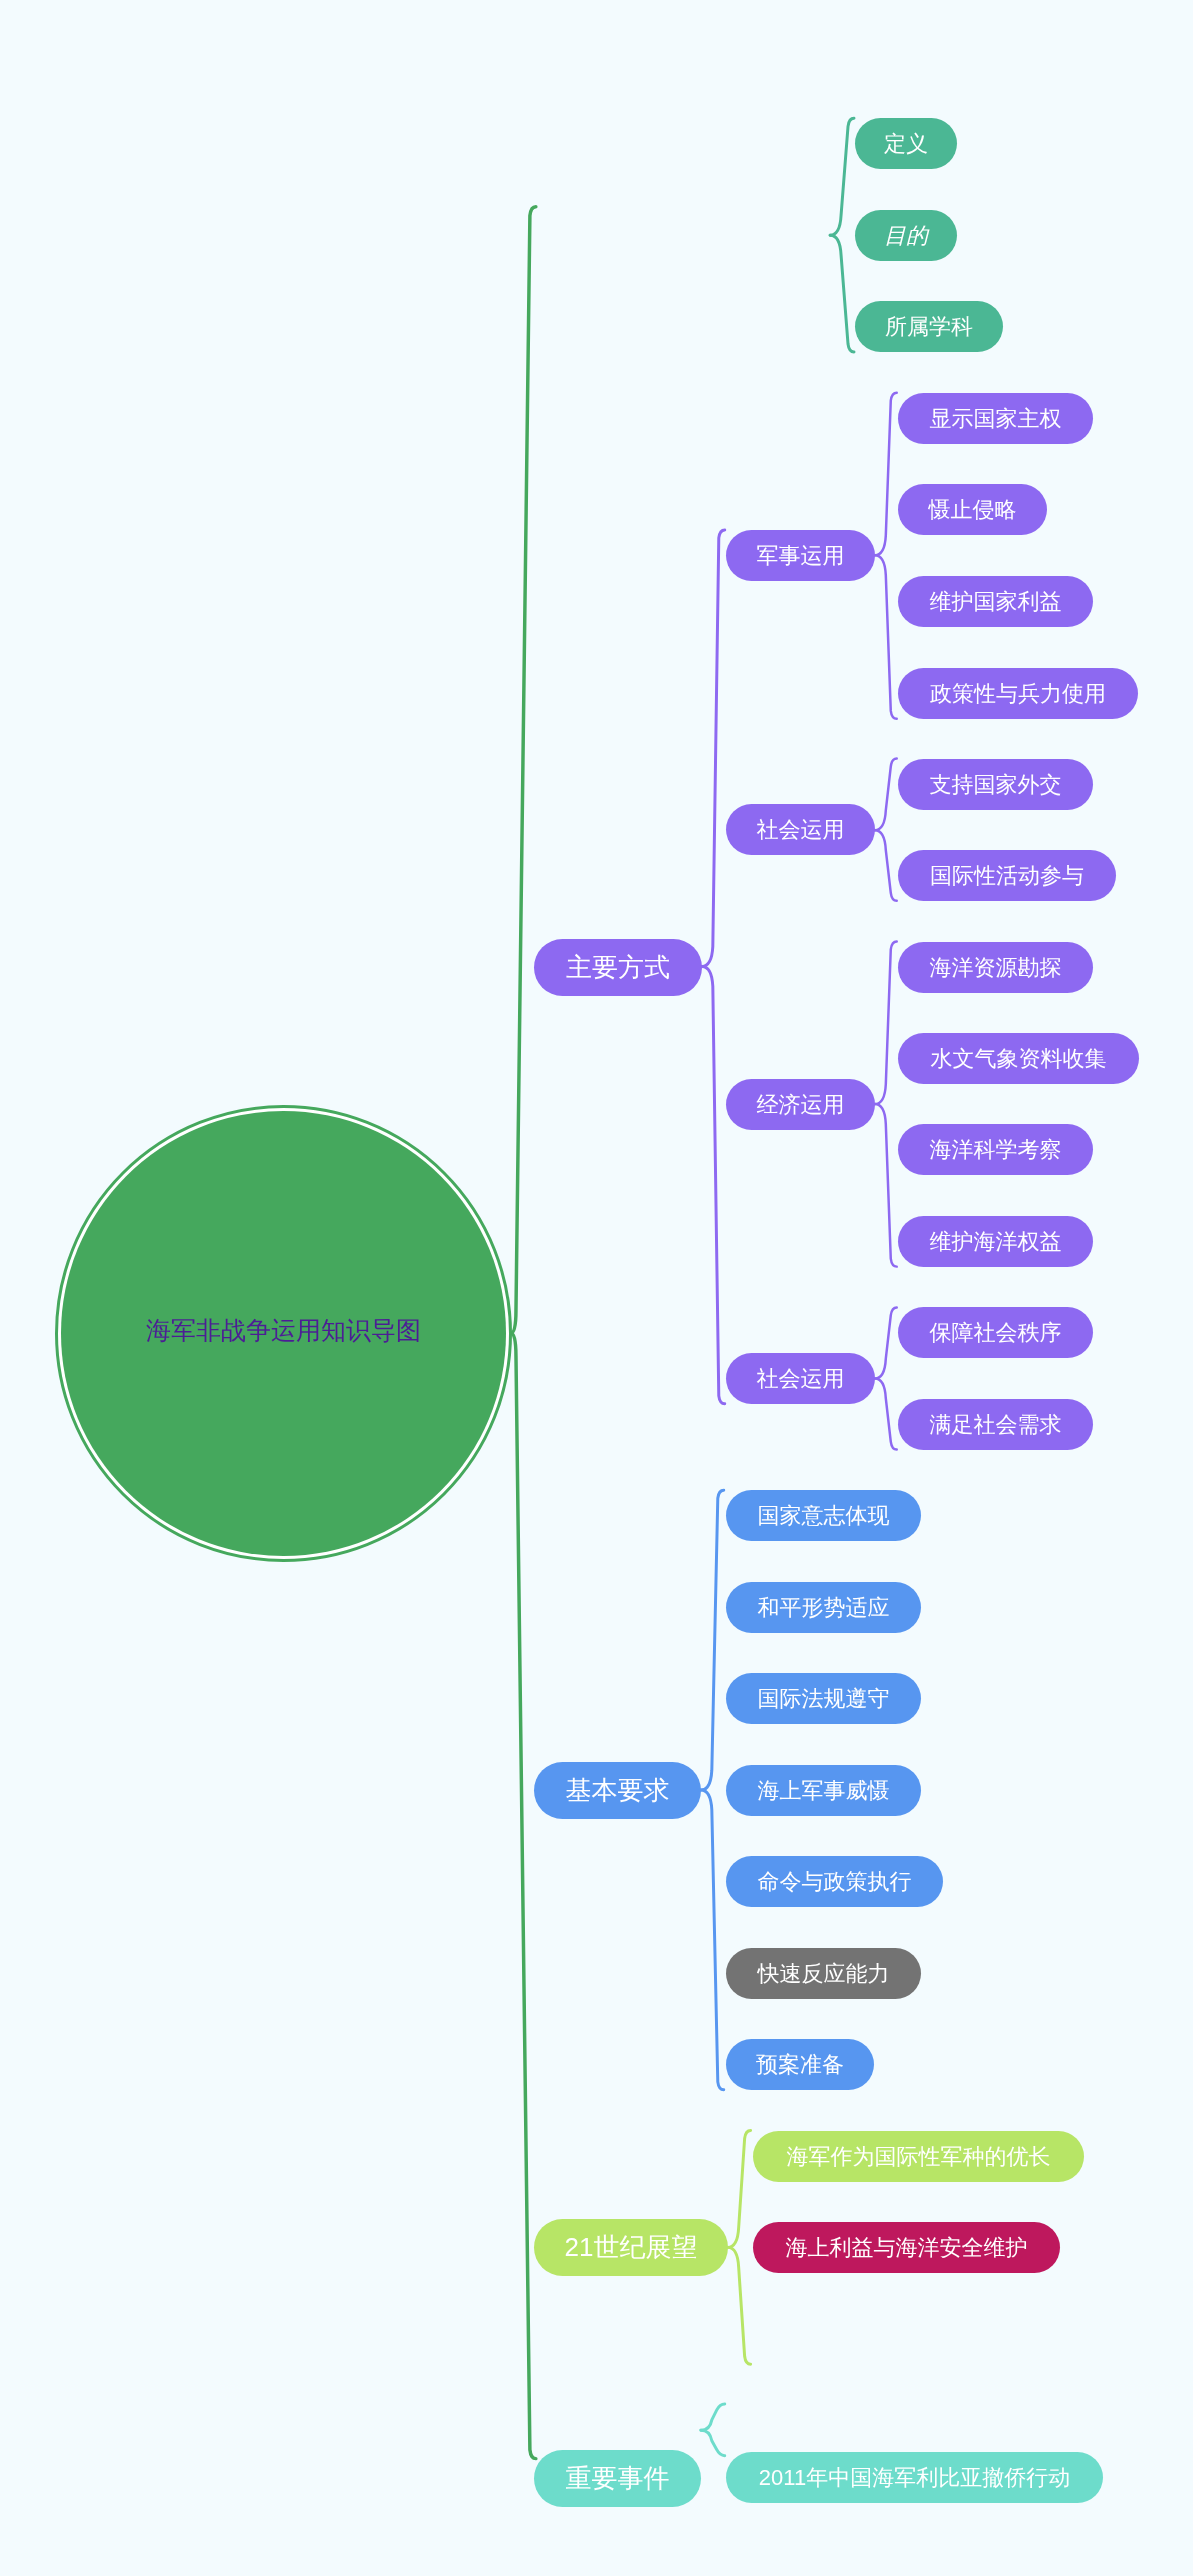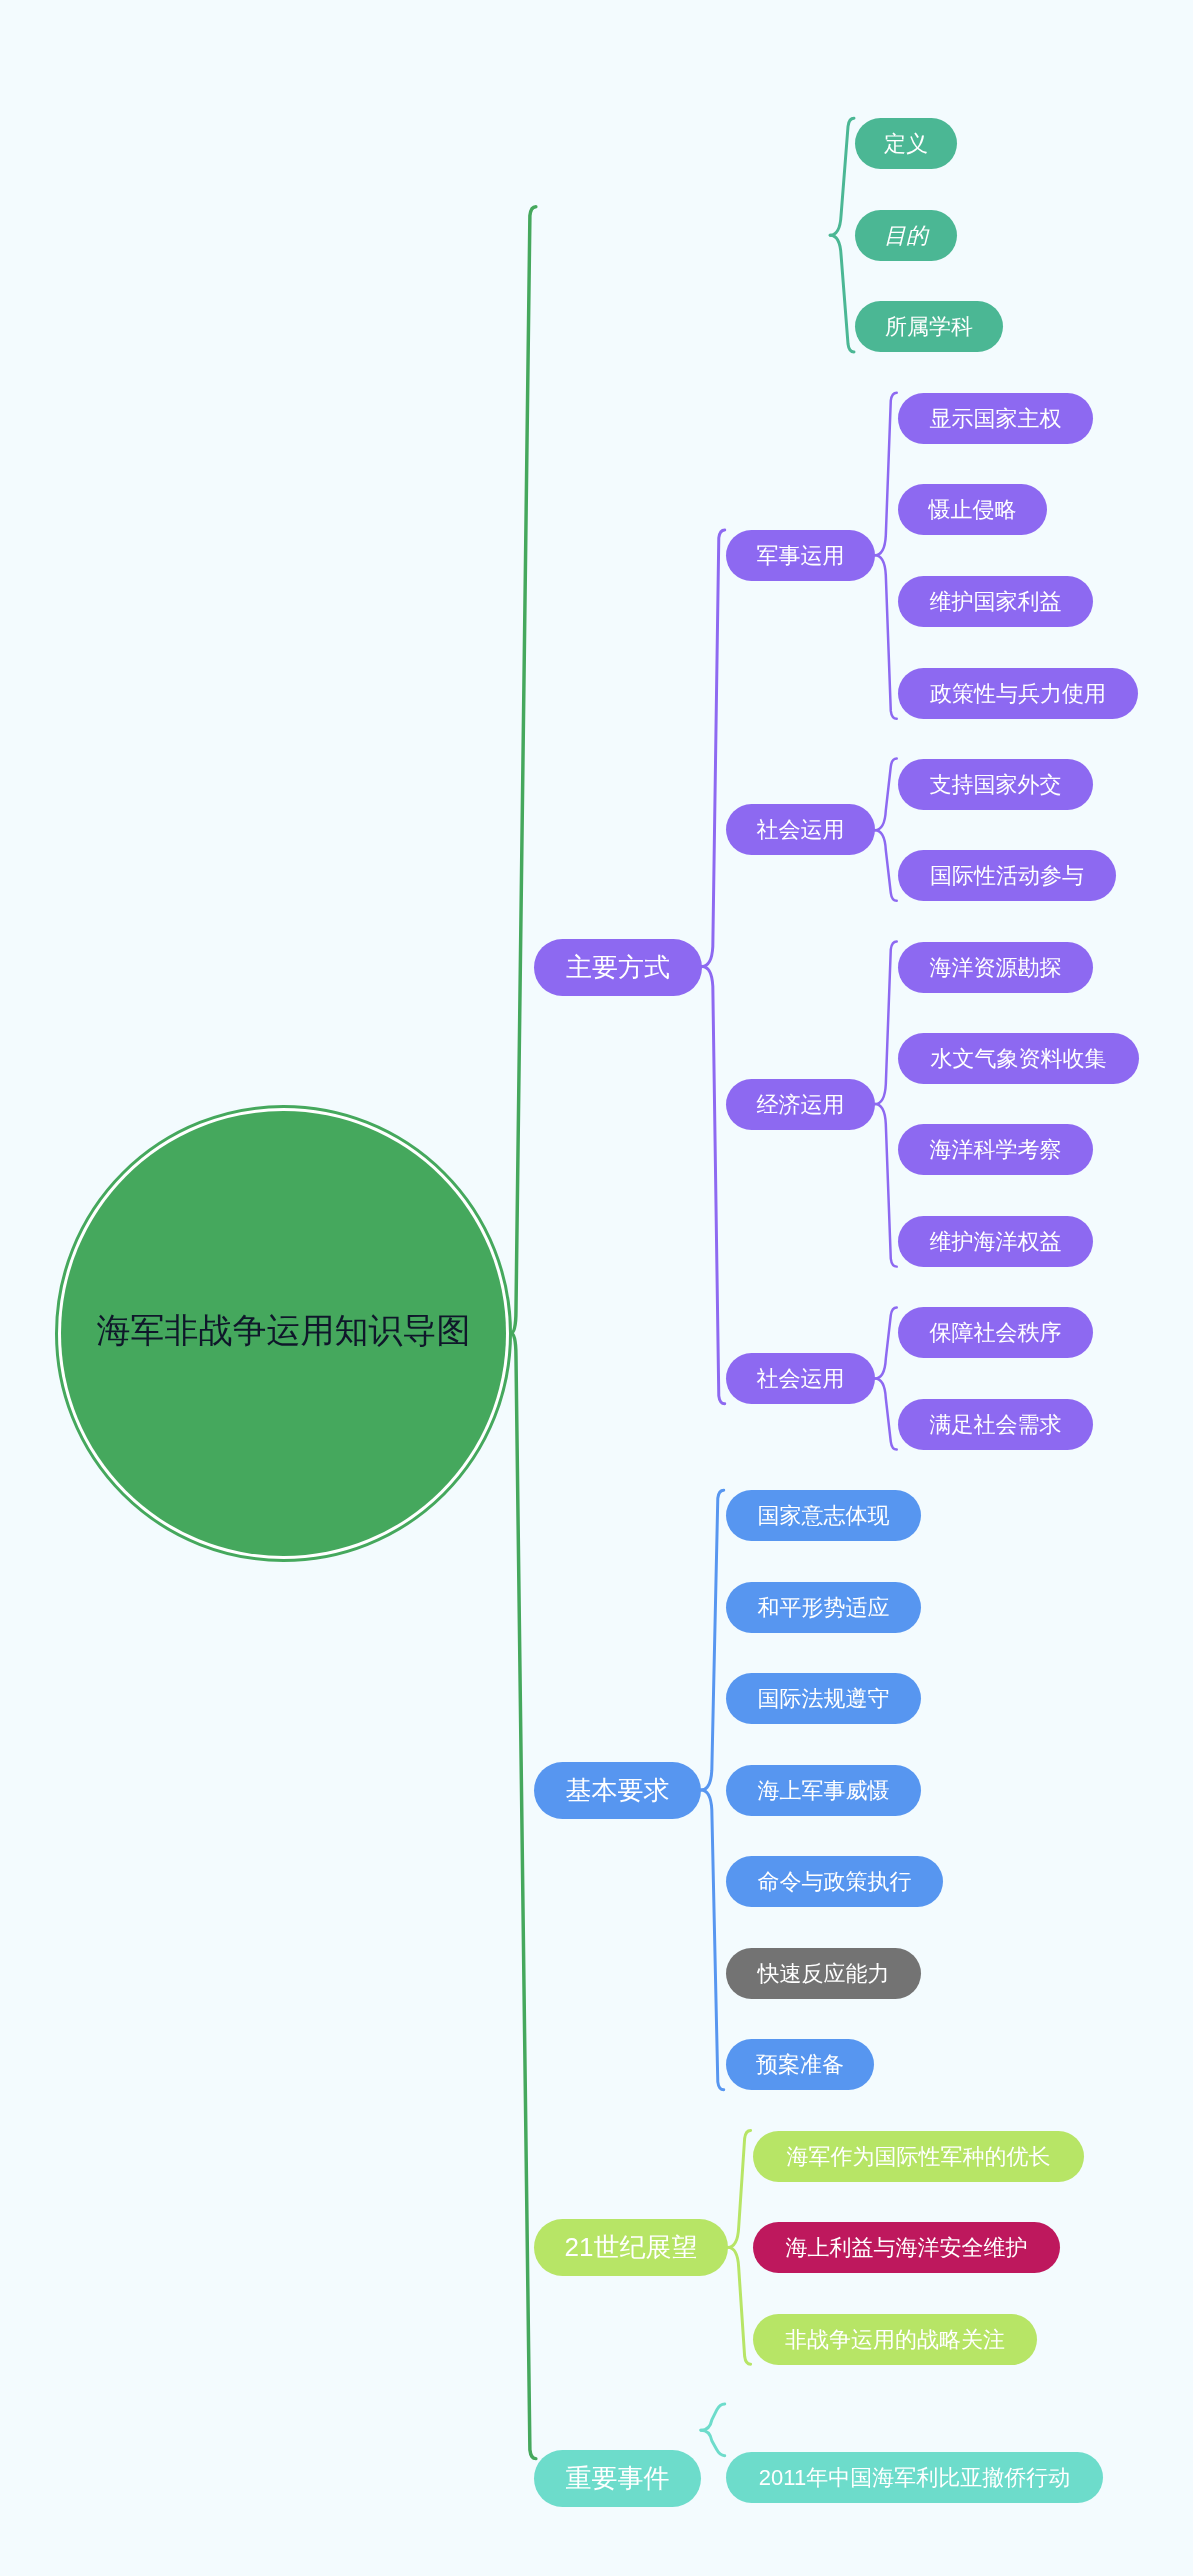--- a/index.html
+++ b/index.html
@@ -15,21 +15,21 @@
     .root-ring {
       position: absolute; left: 55px; top: 1105px; width: 457px; height: 457px;
       box-sizing: border-box; border-radius: 50%;
       border: 3.5px solid #45a85d; padding: 3px; background: #ffffff;
     }
     .root-fill {
       width: 100%; height: 100%; border-radius: 50%; background: #45a85d;
       display: flex; align-items: center; justify-content: center;
     }
     .root-label {
-      color: #0f172a; font-size: 34px; white-space: nowrap; margin-top: -6px;
+      color: #4c1d95; font-size: 25px; white-space: nowrap; margin-top: -6px;
     }
 
     .node {
       position: absolute; box-sizing: border-box; border-radius: 993px;
       color: #ffffff; white-space: nowrap;
       display: flex; align-items: center; justify-content: center;
       cursor: pointer;
     }
     .l1 { height: 57px; font-size: 26px; }
     .l2 { height: 51px; font-size: 22px; }
@@ -129,18 +129,17 @@
   <div class="node l2 c-blue" style="left: 726px; top: 1490px; width: 195px; background: rgb(87, 150, 240);">国家意志体现</div>
   <div class="node l2 c-blue" style="left: 726px; top: 1582px; width: 195px; background: rgb(87, 150, 240);">和平形势适应</div>
   <div class="node l2 c-blue" style="left: 726px; top: 1673px; width: 195px; background: rgb(87, 150, 240);">国际法规遵守</div>
   <div class="node l2 c-blue" style="left: 726px; top: 1765px; width: 195px; background: rgb(87, 150, 240);">海上军事威慑</div>
   <div class="node l2 c-blue" style="left: 726px; top: 1856px; width: 217px; background: rgb(87, 150, 240);">命令与政策执行</div>
   <div class="node l2 c-blue" style="left: 726px; top: 1948px; width: 195px; background: #737373;">快速反应能力</div>
   <div class="node l2 c-blue" style="left: 726px; top: 2039px; width: 148px; background: rgb(87, 150, 240);">预案准备</div>
 
   <div class="node l2 c-lime" style="left: 753px; top: 2131px; width: 331px; background: rgb(183, 229, 102);">海军作为国际性军种的优长</div>
   <div class="node l2 c-lime" style="left: 753px; top: 2222px; width: 307px; background: #be185d;">海上利益与海洋安全维护</div>
-  <div class="node l2 c-lime" style="left: 753px; top: 2314px; width: 284px; background: rgb(183, 229, 102);">非战争运用的战略关注</div>
 
   <div class="node l2 c-cyan" style="left: 726px; top: 2404px; width: 377px; background: rgb(109, 220, 203);">2011年中国海军利比亚撤侨行动</div>
 
 </div>
 
 
 </body></html>

